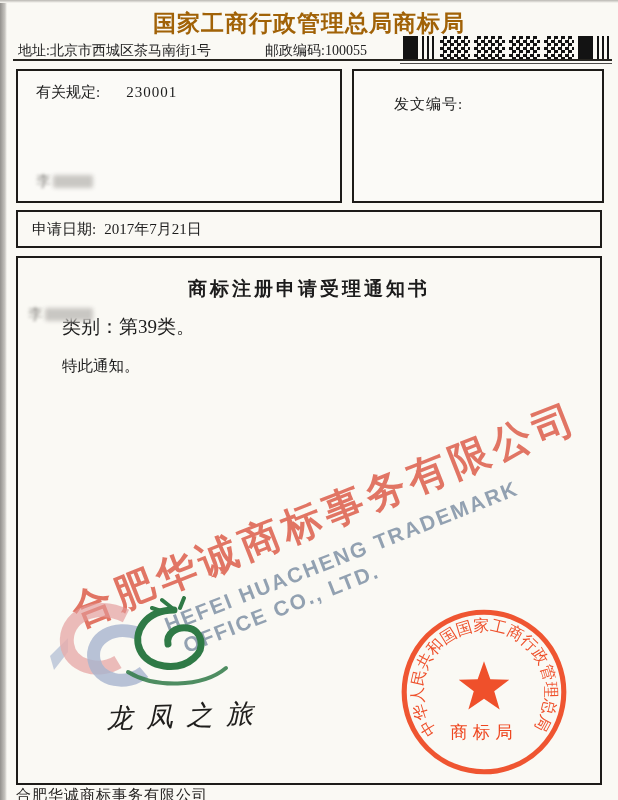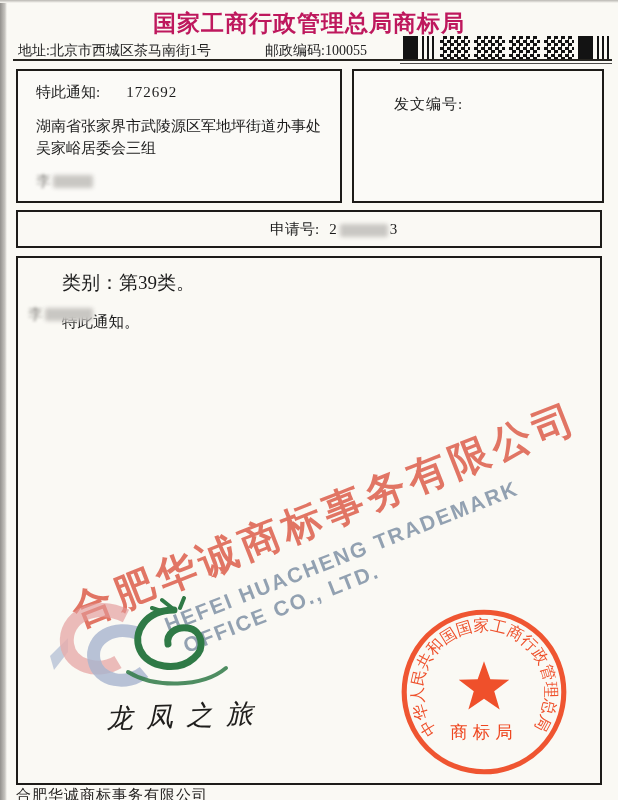--- a/index.html
+++ b/index.html
@@ -8,21 +8,21 @@
     background:#faf9f4;overflow:hidden;
     font-family:"Liberation Serif","DejaVu Serif",serif;color:#1c1c1c;
   }
   .scan-edge{position:absolute;left:0;top:0;width:7px;height:100%;
     background:linear-gradient(90deg,#93918d,#c7c5c0 70%,#faf9f4);}
   .scan-edge-top{position:absolute;left:0;top:0;width:100%;height:3px;
     background:linear-gradient(180deg,#b9b7b2,#faf9f4);}
 
   
   .hdr-title{position:absolute;top:8px;left:0;width:100%;text-align:center;
-    font-size:23px;font-weight:600;letter-spacing:1px;color:#be185d;}
+    font-size:23px;font-weight:600;letter-spacing:1px;color:#a16207;}
   .addr-row{position:absolute;top:42px;left:0;width:100%;font-size:14px;color:#222;}
   .addr-office{position:absolute;left:18px;top:0;}
   .addr-postal{position:absolute;left:265px;top:0;}
 
   
   .barcode{position:absolute;left:403px;top:-6px;width:208px;height:25px;
     display:flex;align-items:stretch;gap:4px;}
   .barcode i{display:block;height:100%;}
   .bc-solid{width:16px;background:#131313;}
   .bc-lines{width:15px;background:repeating-linear-gradient(90deg,#131313 0 2px,transparent 2px 5px);}
@@ -108,39 +108,39 @@
       <i class="bc-noise"></i>
       <i class="bc-solid"></i>
       <i class="bc-lines"></i>
     </div>
   </div>
   <div class="hr-top"></div>
   <div class="bc-underline"></div>
 
   <div class="box box-recipient">
     <div class="rc-postal">
-      <span>特此通知:</span><span class="val">172692</span>
+      <span>有关规定:</span><span class="val">230001</span>
     </div>
-    <div class="rc-addr">湖南省张家界市武陵源区军地坪街道办事处吴家峪居委会三组</div>
     <div class="rc-name">
       <span class="rchar">李</span><span class="rblur small"></span>
     </div>
   </div>
 
   <div class="box box-docnum">
     <div class="dn-label">发文编号:</div>
   </div>
 
   <div class="meta-bar">
-    <span class="mb-appno">
-      <span>申请号:</span><span class="val"><span>2</span><span class="rblur"></span><span>3</span></span>
+    <span class="mb-date">
+      <span>申请日期:</span><span class="val">2017年7月21日</span>
     </span>
   </div>
 
   <div class="main-box">
+    <div class="notice-title">商标注册申请受理通知书</div>
     <div class="n-name">
       <span class="rchar">李</span><span class="rblur"></span>
     </div>
     <p class="n-cat">类别：第39类。</p>
     <p class="n-close">特此通知。</p>
   </div>
 
   <div class="watermark">
     <div class="wm-cn">合肥华诚商标事务有限公司</div>
     <div class="wm-en">HEFEI HUACHENG TRADEMARK</div>

